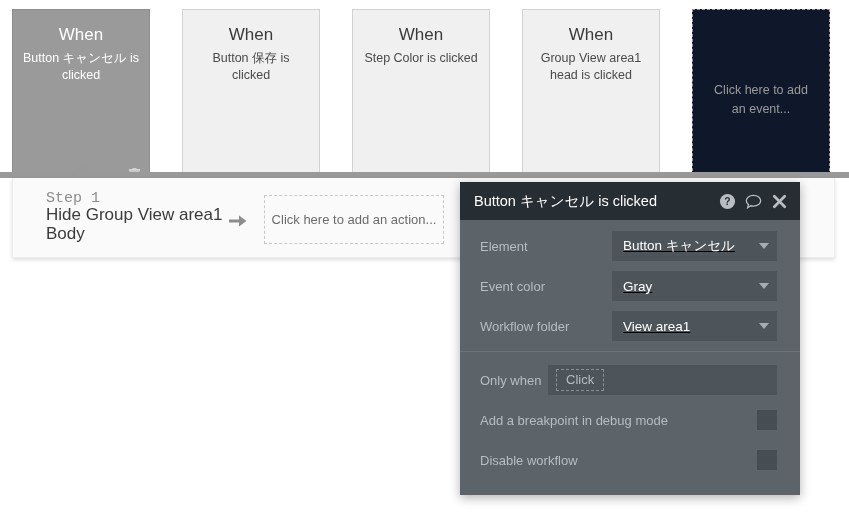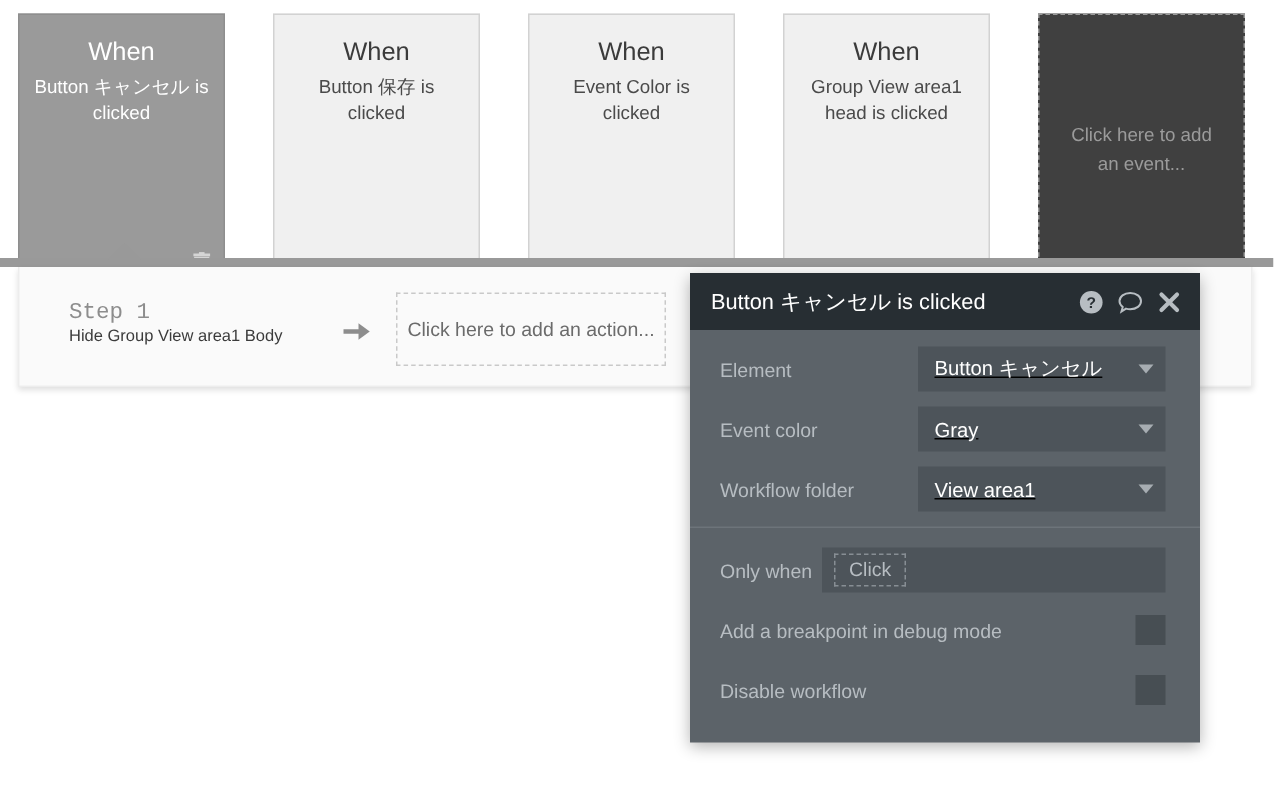--- a/index.html
+++ b/index.html
@@ -33,21 +33,21 @@
     background: #f0f0f0;
     border: 1px solid #d2d2d2;
     text-align: center;
     padding-top: 14px;
   }
   .event-card.selected {
     background: #9a9a9a;
     border: 1px solid #8e8e8e;
   }
   .event-card.placeholder {
-    background: #404040;
+    background: #0f172a;
     border: 1px dashed #9a9a9a;
     padding-top: 0;
     display: flex;
     align-items: center;
     justify-content: center;
   }
   .card-when {
     font-size: 17px;
     color: #3b3b3b;
     line-height: 22px;
@@ -122,21 +122,21 @@
     align-items: center;
   }
   .step-block { width: 182px; }
   .step-label {
     font-size: 15px;
     color: #8d8d8d;
     line-height: 13px;
     font-family: Liberation Mono, monospace;
   }
   .step-text {
-    font-size: 11px;
+    font-size: 17px;
     color: #3b3b3b;
     line-height: 19px;
   }
   .step-arrow {
     width: 20px;
     height: 18px;
     margin: 6px 16px 0 0;
     flex: none;
   }
   .add-action-box {
@@ -284,21 +284,21 @@
     </svg>
   </div>
 
   <div class="event-card" style="left:182px;">
     <div class="card-when">When</div>
     <div class="card-desc">Button 保存 is clicked</div>
   </div>
 
   <div class="event-card" style="left:352px;">
     <div class="card-when">When</div>
-    <div class="card-desc">Event Color is clicked</div>
+    <div class="card-desc">Step Color is clicked</div>
   </div>
 
   <div class="event-card" style="left:522px;">
     <div class="card-when">When</div>
     <div class="card-desc">Group View area1 head is clicked</div>
   </div>
 
   <div class="event-card placeholder" style="left:692px;">
     <div class="card-placeholder-text">Click here to add an event...</div>
   </div>

